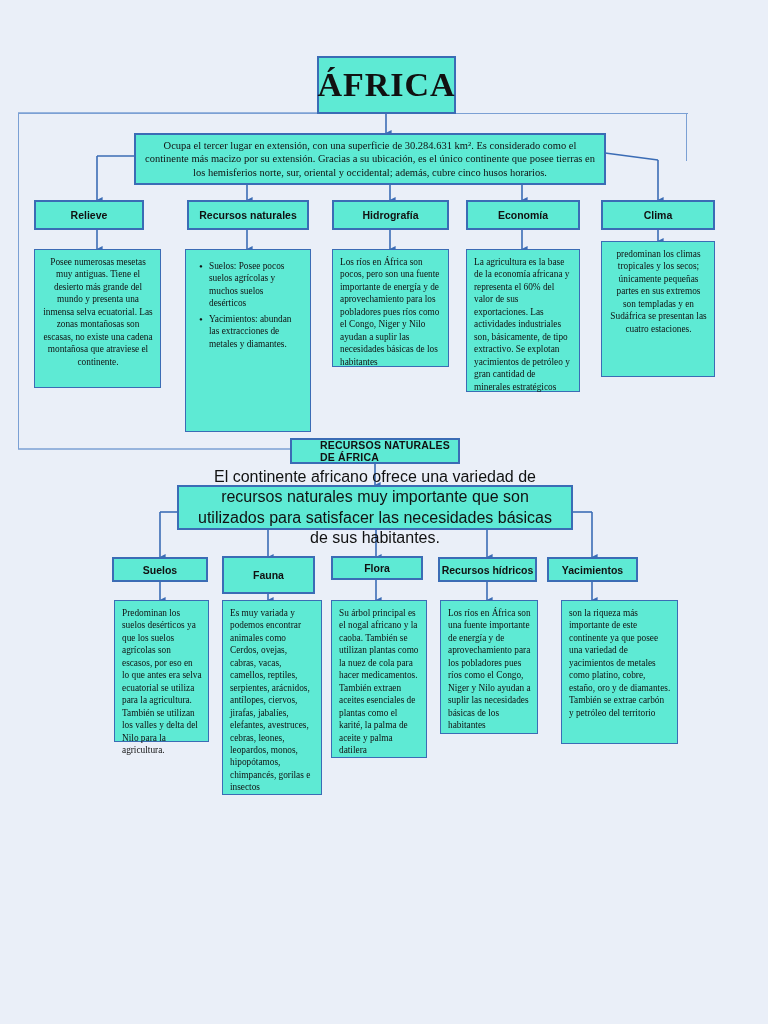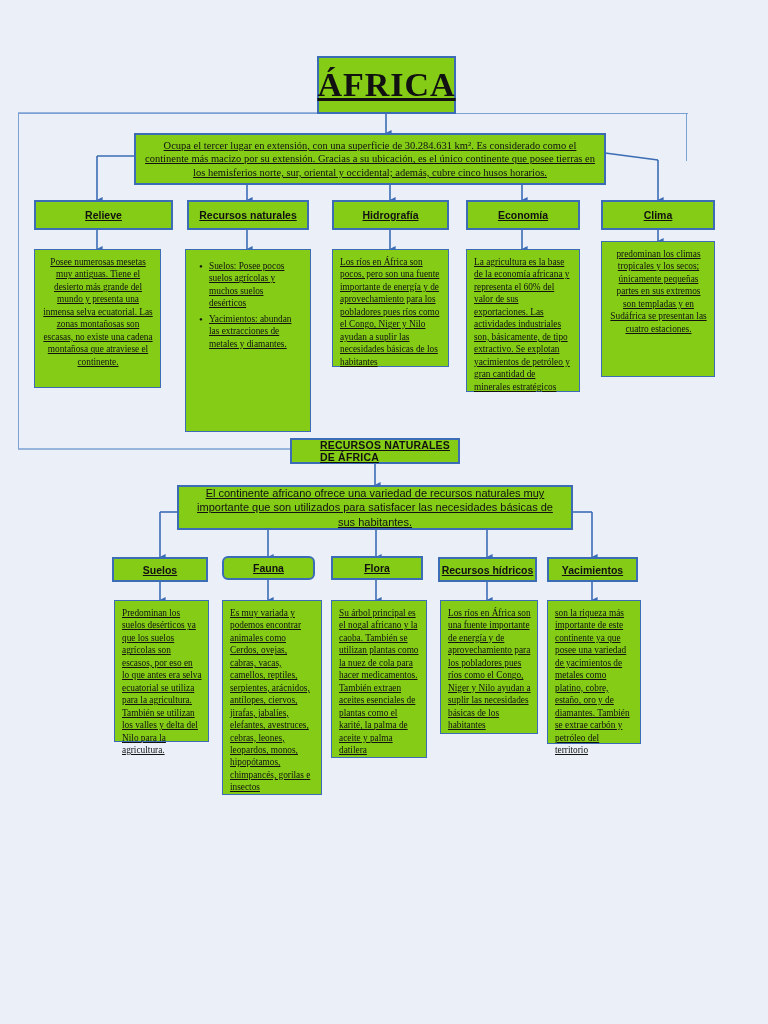--- a/index.html
+++ b/index.html
@@ -6,32 +6,32 @@
   body{
     width:768px;height:1024px;
     background:#eaeff8;
     font-family:"Liberation Serif", serif;
     overflow:hidden;
     position:relative;
   }
   .stage{position:absolute;left:0;top:0;width:768px;height:1024px;}
 
   
-  .box{position:absolute;background:#84cc16;border:2px solid #3b6cb5;box-sizing:border-box;text-decoration:underline;}
+  .box{position:absolute;background:#5eead4;border:2px solid #3b6cb5;box-sizing:border-box;}
   .title-box{
     display:flex;align-items:center;justify-content:center;
     font-family:"Liberation Serif", serif;
     font-weight:bold;font-size:34px;letter-spacing:1px;color:#111;
   }
   .desc-box{
     display:flex;flex-direction:column;align-items:center;justify-content:center;
     text-align:center;padding:6px 8px;line-height:1.28;color:#111;
   }
   .desc-serif{font-family:"Liberation Serif", serif;font-size:10.5px;}
-  .desc-sans{font-family:"Liberation Sans", sans-serif;font-size:11px;}
+  .desc-sans{font-family:"Liberation Sans", sans-serif;font-size:16px;}
   .header-box{
     display:flex;align-items:center;justify-content:center;
     font-family:"Liberation Sans", sans-serif;
     font-size:10.5px;font-weight:bold;color:#111;border-width:2px;
   }
   .banner-box{
     display:flex;align-items:center;justify-content:center;
     font-family:"Liberation Sans", sans-serif;
     font-size:10.5px;font-weight:bold;color:#111;letter-spacing:.2px;
   }
@@ -105,21 +105,21 @@
     <path class="ln" d="M268,580 L268,600" marker-end="url(#ar)"></path>
     <path class="ln" d="M376,580 L376,600" marker-end="url(#ar)"></path>
     <path class="ln" d="M487,582 L487,600" marker-end="url(#ar)"></path>
     <path class="ln" d="M592,582 L592,600" marker-end="url(#ar)"></path>
   </svg>
 
   <div class="box title-box" style="left:317px;top:56px;width:139px;height:58px;">ÁFRICA</div>
 
   <div class="box desc-box desc-serif" style="left:134px;top:133px;width:472px;height:52px;">Ocupa el tercer lugar en extensión, con una superficie de 30.284.631 km². Es considerado como el continente más macizo por su extensión. Gracias a su ubicación, es el único continente que posee tierras en los hemisferios norte, sur, oriental y  occidental; además, cubre cinco husos horarios.</div>
 
-  <div class="box header-box" style="left:34px;top:200px;width:139px;height:30px;">Relieve</div>
+  <div class="box header-box" style="left:34px;top:200px;width:110px;height:30px;">Relieve</div>
   <div class="box header-box" style="left:187px;top:200px;width:122px;height:30px;">Recursos naturales</div>
   <div class="box header-box" style="left:332px;top:200px;width:117px;height:30px;">Hidrografía</div>
   <div class="box header-box" style="left:466px;top:200px;width:114px;height:30px;">Economía</div>
   <div class="box header-box" style="left:601px;top:200px;width:114px;height:30px;">Clima</div>
 
   <div class="box content-box thin" style="left:34px;top:249px;width:127px;height:139px;text-align:center;">Posee numerosas mesetas muy antiguas. Tiene el desierto más grande del mundo y presenta una inmensa selva ecuatorial.  Las zonas montañosas son escasas, no existe una  cadena montañosa que  atraviese el continente.</div>
 
   <div class="box content-box thin" style="left:185px;top:249px;width:126px;height:183px;">
     <ul class="bullets">
       <li>Suelos: Posee pocos suelos agrícolas y muchos suelos desérticos</li>
@@ -131,24 +131,24 @@
 
   <div class="box content-box thin" style="left:466px;top:249px;width:114px;height:143px;">La agricultura es la base  de la economía africana y representa el 60% del  valor de sus  exportaciones. Las actividades industriales son, básicamente, de tipo extractivo. Se explotan yacimientos de petróleo y gran cantidad de  minerales estratégicos</div>
 
   <div class="box content-box thin" style="left:601px;top:241px;width:114px;height:136px;text-align:center;">predominan los climas tropicales y los secos; únicamente pequeñas partes en sus extremos son templadas y en Sudáfrica se presentan las cuatro estaciones.</div>
 
   <div class="box banner-box" style="left:290px;top:438px;width:170px;height:26px;padding-left:28px;">RECURSOS NATURALES DE ÁFRICA</div>
 
   <div class="box desc-box desc-sans" style="left:177px;top:485px;width:396px;height:45px;">El continente africano ofrece una variedad de recursos naturales muy importante que son utilizados para satisfacer las necesidades básicas de sus habitantes.</div>
 
   <div class="box header-box" style="left:112px;top:557px;width:96px;height:25px;">Suelos</div>
-  <div class="box header-box" style="left:222px;top:556px;width:93px;height:24px;border-radius:6px;">Fauna</div>
+  <div class="box header-box" style="left:222px;top:556px;width:93px;height:38px;">Fauna</div>
   <div class="box header-box" style="left:331px;top:556px;width:92px;height:24px;">Flora</div>
   <div class="box header-box" style="left:438px;top:557px;width:99px;height:25px;">Recursos hídricos</div>
   <div class="box header-box" style="left:547px;top:557px;width:91px;height:25px;">Yacimientos</div>
 
   <div class="box content-box thin" style="left:114px;top:600px;width:95px;height:142px;">Predominan los suelos  desérticos ya que los suelos agrícolas son escasos, por eso en lo que antes era selva ecuatorial se utiliza para la agricultura. También se utilizan los  valles y delta del Nilo para la agricultura.</div>
   <div class="box content-box thin" style="left:222px;top:600px;width:100px;height:195px;">Es muy variada y podemos encontrar animales como Cerdos,  ovejas, cabras, vacas, camellos, reptiles, serpientes, arácnidos, antílopes, ciervos, jirafas, jabalíes, elefantes, avestruces, cebras, leones, leopardos, monos, hipopótamos, chimpancés, gorilas e insectos</div>
   <div class="box content-box thin" style="left:331px;top:600px;width:96px;height:158px;">Su árbol principal es el nogal africano y la caoba. También se utilizan plantas como la  nuez de cola para hacer  medicamentos. También extraen aceites esenciales de plantas como el karité,  la palma de aceite y palma datilera</div>
   <div class="box content-box thin" style="left:440px;top:600px;width:98px;height:134px;">Los ríos en África son una fuente importante de energía y de aprovechamiento para los pobladores pues ríos  como el Congo, Niger y  Nilo ayudan a suplir las  necesidades básicas de  los habitantes</div>
-  <div class="box content-box thin" style="left:547px;top:600px;width:94px;height:144px;">son la riqueza más importante de este continente ya que posee  una variedad de yacimientos de metales como platino, cobre, estaño, oro y de diamantes. También se extrae carbón y petróleo del territorio</div>
+  <div class="box content-box thin" style="left:561px;top:600px;width:117px;height:144px;">son la riqueza más importante de este continente ya que posee  una variedad de yacimientos de metales como platino, cobre, estaño, oro y de diamantes. También se extrae carbón y petróleo del territorio</div>
 
 </div>
 
 </body></html>

